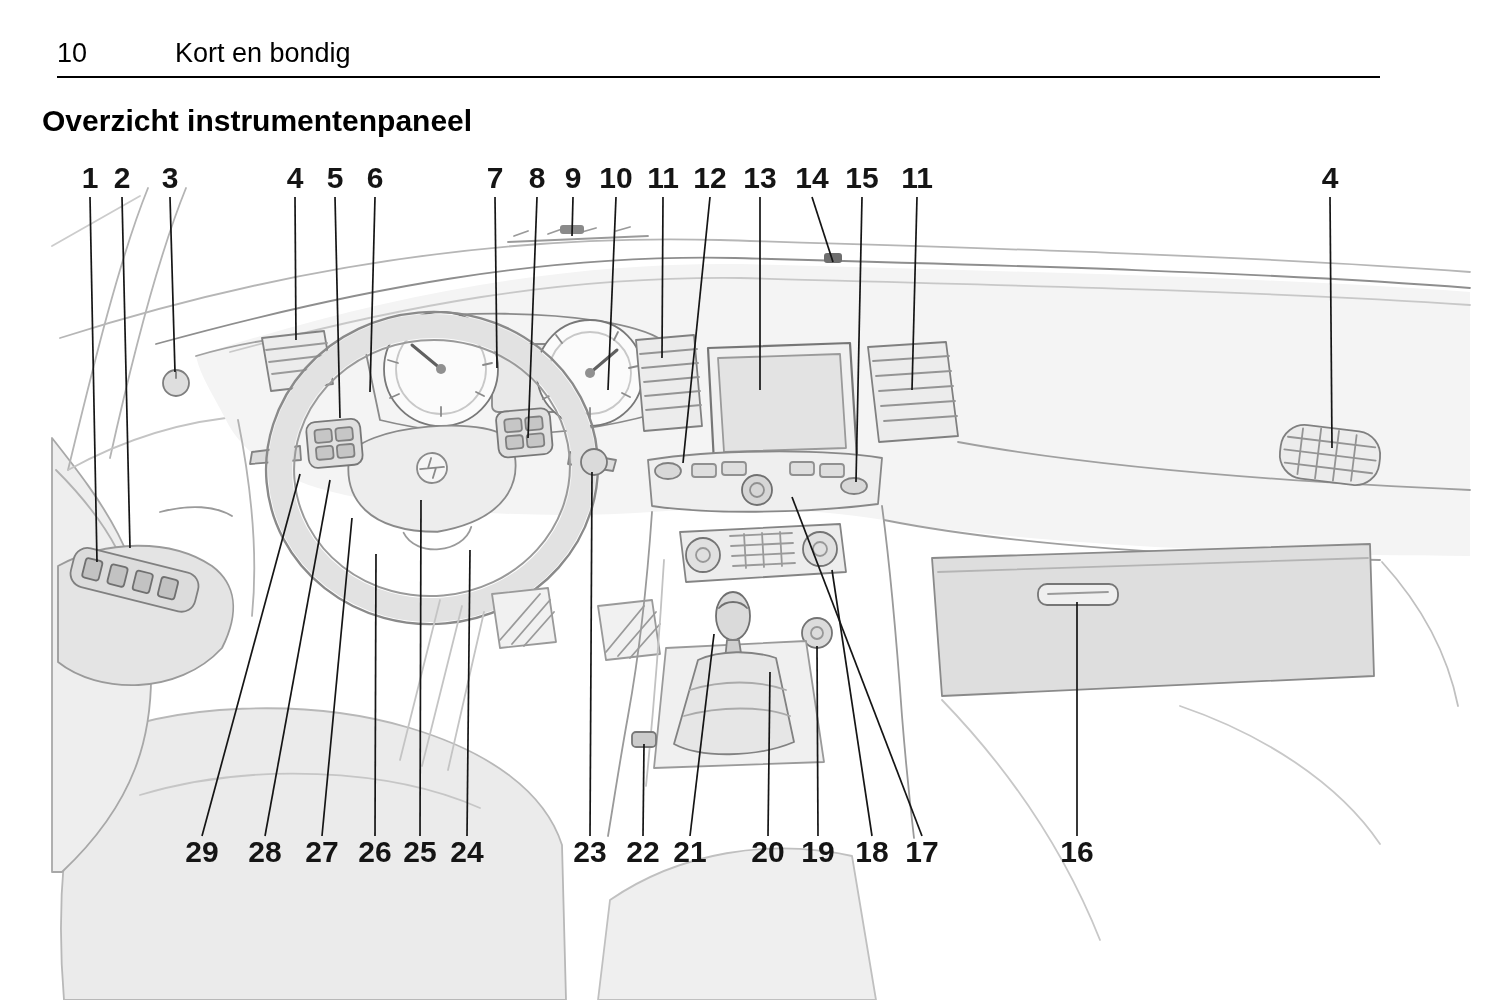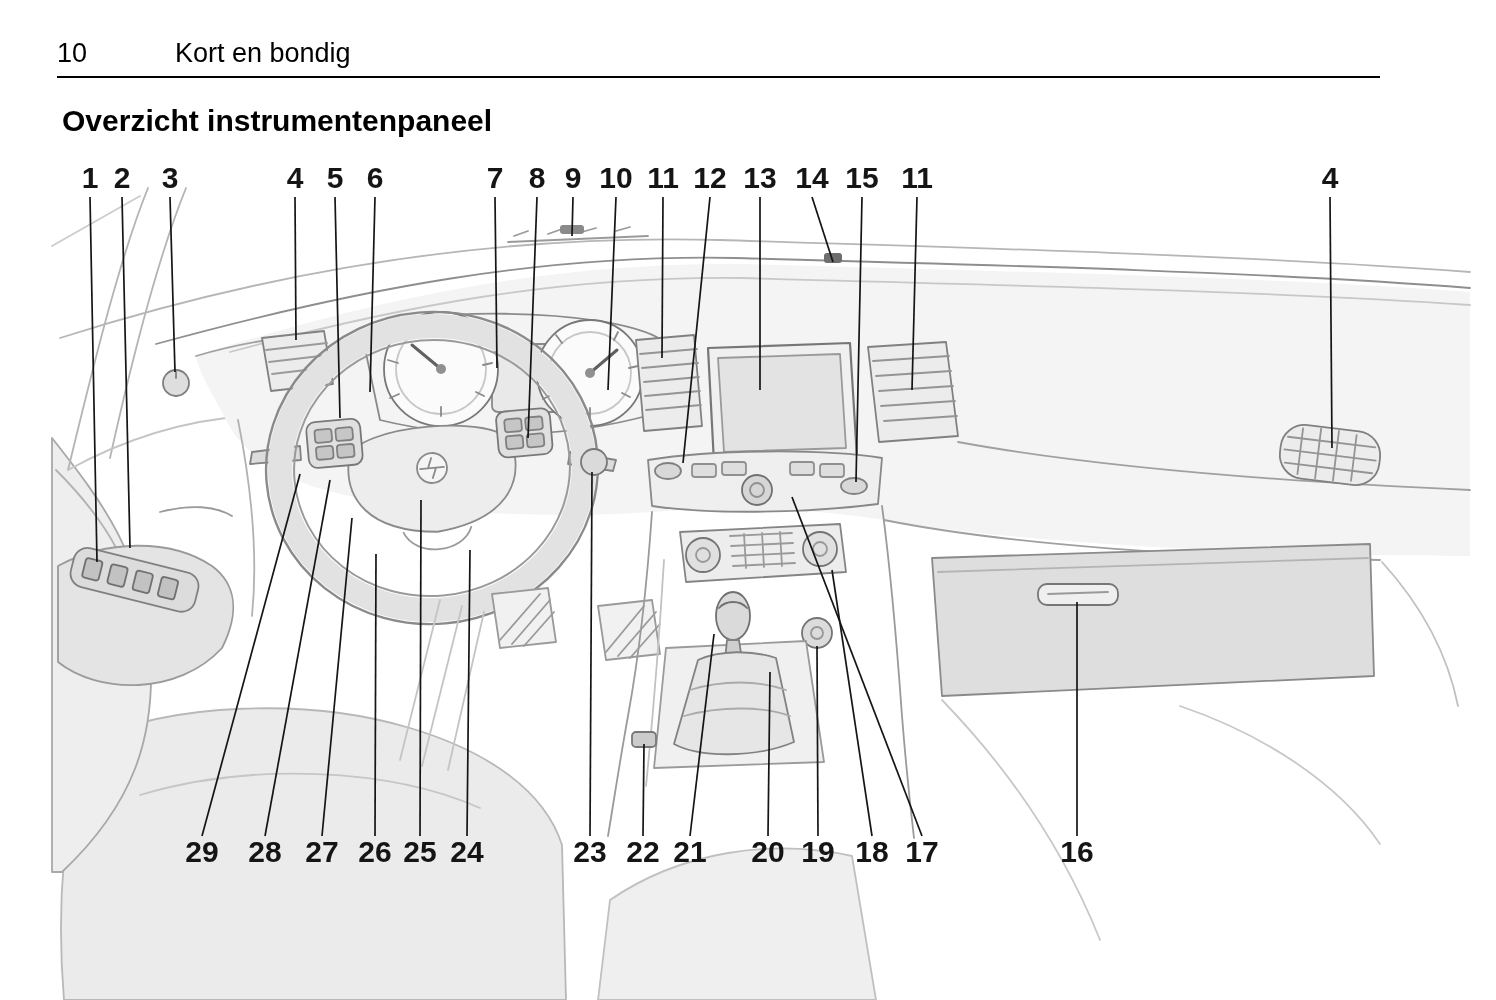--- a/index.html
+++ b/index.html
@@ -16,21 +16,21 @@
     font-size:27px;line-height:27px;
     display:flex;align-items:baseline;
   }
   .page-number{display:inline-block;width:118px;font-weight:400;}
   .chapter-title{font-weight:400;}
   .header-rule{
     position:absolute;left:57px;top:76px;width:1323px;height:0;
     border-top:2px solid #000;
   }
   .section-title{
-    position:absolute;left:62px;top:104px;
+    position:absolute;left:42px;top:104px;
     font-size:30px;font-weight:700;margin:0;
   }
   .diagram-svg{
     position:absolute;left:0;top:0;width:1496px;height:1000px;
     display:block;
   }
   .callout-num{
     font-family:"Liberation Sans", sans-serif;
     font-size:30px;font-weight:700;fill:#151515;
     text-anchor:middle;

